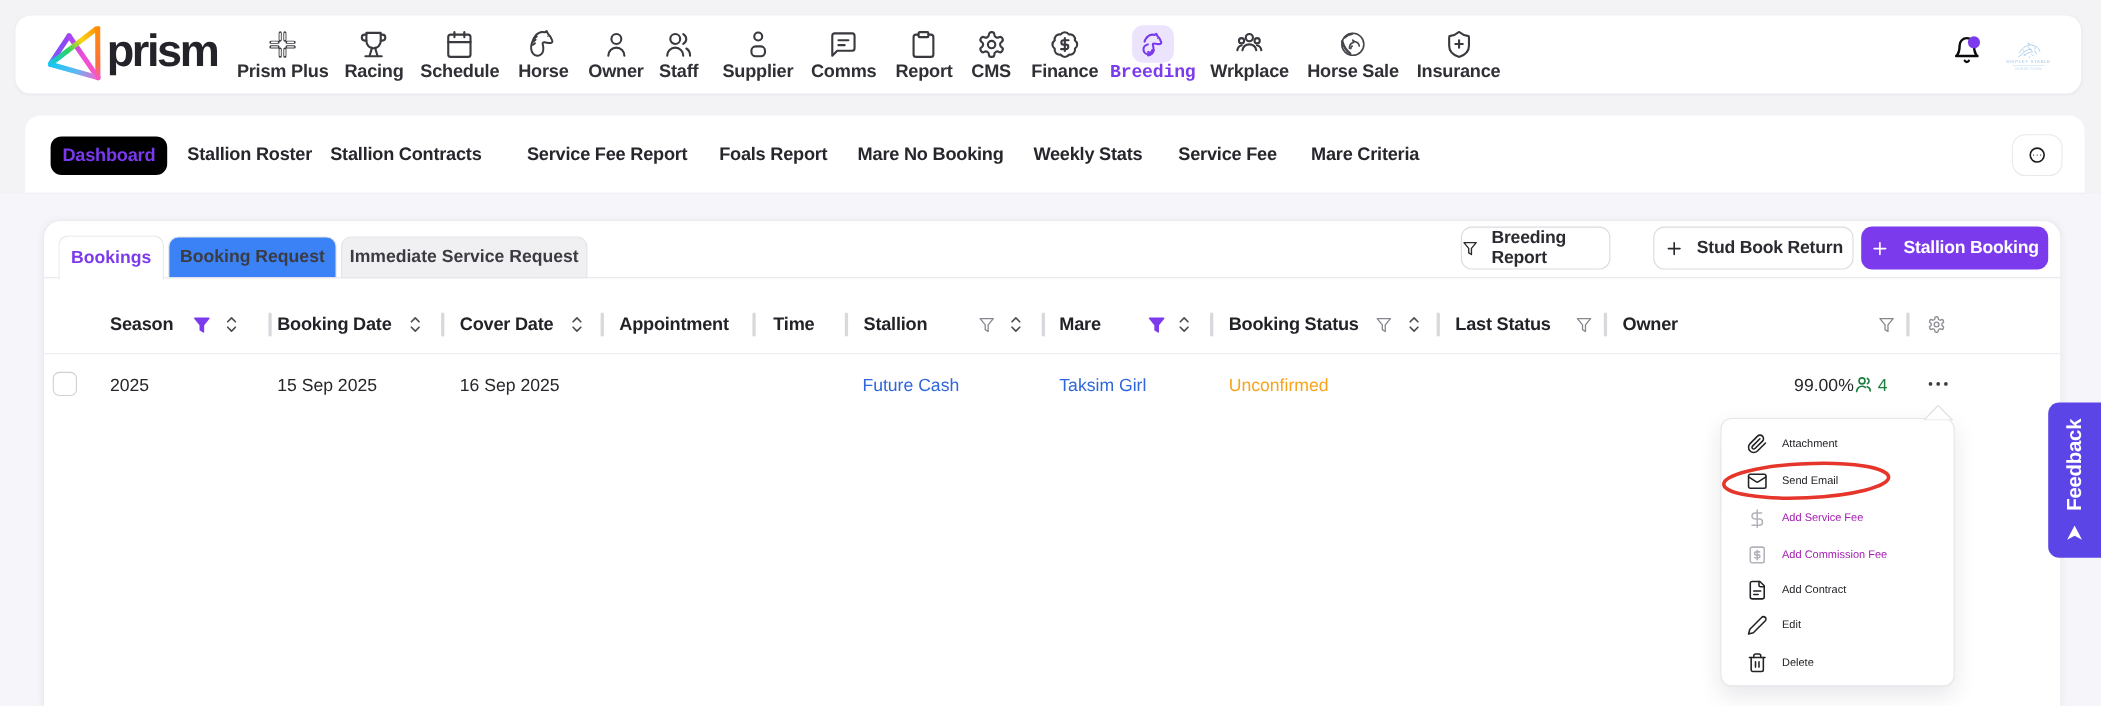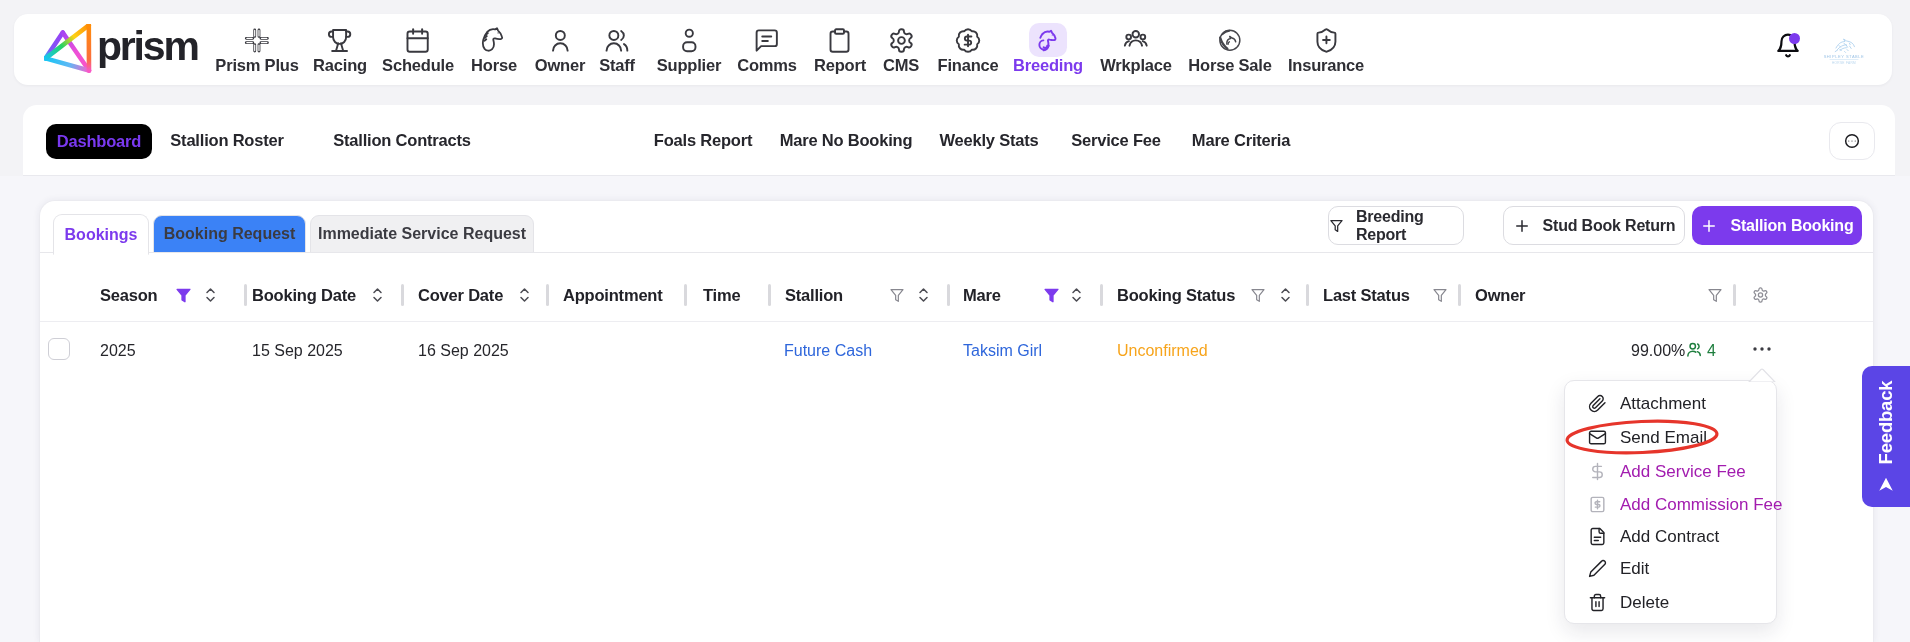--- a/index.html
+++ b/index.html
@@ -6,21 +6,21 @@
   html,body { width:1910px; height:642px; overflow:hidden; }
   body { background:#f3f3f6; font-family:"Liberation Sans", sans-serif; position:relative; color:#26262b; }
   .abs { position:absolute; }
   svg { display:block; }
 
   
   #topbar { left:14px; top:14px; width:1878px; height:71px; background:#fff; border-radius:14px; box-shadow:0 1px 3px rgba(35,35,60,.05); }
   .navitem { position:absolute; top:0; height:71px; transform:translateX(-50%); display:flex; flex-direction:column; align-items:center; }
   .navitem .ic { margin-top:11px; height:30px; display:flex; align-items:center; justify-content:center; }
   .navitem .lb { margin-top:1px; font-size:16.5px; font-weight:bold; color:#2f2f35; white-space:nowrap; letter-spacing:-0.2px; }
-  .navitem.active .lb { color:#7c3aed; }
+  .navitem.active .lb { color:#7c3aed;font-family:Liberation Mono, monospace; }
   .bicon { background:#ece3fd; border-radius:10px; width:38px; height:34px; display:flex; align-items:center; justify-content:center; }
 
   
   #subnav { left:23px; top:105px; width:1872px; height:71px; background:#fff; border-radius:14px 14px 0 0; border-bottom:1px solid #e9e9ee; }
   .snitem { position:absolute; top:0; height:70px; line-height:70px; transform:translateX(-50%); font-size:16.5px; font-weight:bold; color:#26262c; white-space:nowrap; letter-spacing:-0.2px; }
   #pill { left:23px; top:19px; width:106px; height:35px; background:#000000; border-radius:10px; color:#7a39f0; font-size:16.5px; font-weight:bold; display:flex; align-items:center; justify-content:center; letter-spacing:-0.2px; }
   #dotsbtn { left:1806px; top:17px; width:46px; height:38px; border:1px solid #e9e9ee; border-radius:12px; background:#fff; display:flex; align-items:center; justify-content:center; }
 
   
   #lav { left:0px; top:176px; width:1910px; height:466px; background:#f6f6fa; }
@@ -42,21 +42,21 @@
   
   .btn { position:absolute; top:206px; height:39px; background:#fff; border:1px solid #dcdce1; border-radius:10px; display:flex; align-items:center; justify-content:center; gap:12px; font-size:16px; font-weight:bold; color:#2a2a30; letter-spacing:-0.2px; }
   #btn3 { background:#7c3aed; border:none; color:#fff; }
 
   
   #cb { left:48px; top:338px; width:22px; height:22px; border:1.5px solid #cfcfd6; border-radius:6px; background:#fff; }
 
   
   #menu { left:1564px; top:380px; width:213px; height:244px; background:#fff; border:1px solid #e6e6ea; border-radius:10px; box-shadow:0 8px 20px rgba(30,30,60,.10); z-index:5; }
   #caret { left:1748px; top:367px; width:0px; height:0px; z-index:6; }
-  .mi { position:absolute; left:23px; display:flex; align-items:center; gap:13px; font-size:17px; color:#222227; white-space:nowrap; }
+  .mi { position:absolute; left:23px; display:flex; align-items:center; gap:13px; font-size:10px; color:#222227; white-space:nowrap; }
   .mi.dis { color:#a21caf; }
 
   
   #fb { left:1862px; top:366px; width:48px; height:141px; background:#5b45e6; border-radius:10px 0 0 10px; z-index:7; }
   #fbin { position:absolute; left:50%; top:50%; transform:translate(-50%,-50%) rotate(-90deg); display:flex; align-items:center; gap:11px; color:#fff; font-size:18.5px; font-weight:bold; white-space:nowrap; letter-spacing:-0.2px; }
 </style>
 </head>
 <body>
 
 <div class="abs" id="lav"></div>
@@ -286,21 +286,22 @@
     <path d="M15.5 13.5c2.5-3 5.5-4.7 9-4.7m-6.5 5.6c1.7-1.6 4-2.7 6.5-2.7m-11.3 3.9 2.4-1.6m12-3.9 1.6 2.4m-4.8-3.2 1.2 2"></path>
     <path d="m17 9.5 1.6 1.6m3.2-4 1.6 1.6m4-1.6.8 1.6m-10.4 4.8 1.6.8m5.6-.8 1.2 1.2m-3.6.8.9.9"></path>
     <text x="22" y="21.5" font-size="4.0" letter-spacing="0.55" text-anchor="middle" fill="#9ec4e6" stroke="none" font-family="Liberation Sans">SHIPLEY STABLE</text>
     <line x1="8" y1="23.5" x2="36" y2="23.5" stroke="#d3e6f6" stroke-width="0.7"></line>
     <text x="22" y="27.5" font-size="3.2" letter-spacing="0.3" text-anchor="middle" fill="#b9d6ee" stroke="none" font-family="Liberation Sans">HORSE FARM</text>
   </svg>
 </div>
 <div class="abs" id="subnav">
   <div class="abs" id="pill">Dashboard</div>
   <div class="snitem" style="left:204px">Stallion Roster</div>
-  <div class="snitem" style="left:379px">Stallion Contracts</div>
+  <div class="snitem" style="left:346px">Stallion Contracts</div>
+  <div class="snitem" style="left:529px">Service Fee Report</div>
   <div class="snitem" style="left:680px">Foals Report</div>
   <div class="snitem" style="left:823px">Mare No Booking</div>
   <div class="snitem" style="left:966px">Weekly Stats</div>
   <div class="snitem" style="left:1093px">Service Fee</div>
   <div class="snitem" style="left:1218px">Mare Criteria</div>
   <div class="abs" id="dotsbtn">
     <svg width="16" height="16" viewBox="0 0 24 24" fill="none" stroke="#1c1c20" stroke-width="2.2">
         <circle cx="12" cy="12" r="9.5"></circle>
         <circle cx="7.2" cy="12" r="0.8" fill="#1c1c20" stroke="none"></circle>
         <circle cx="12" cy="12" r="0.8" fill="#1c1c20" stroke="none"></circle>

